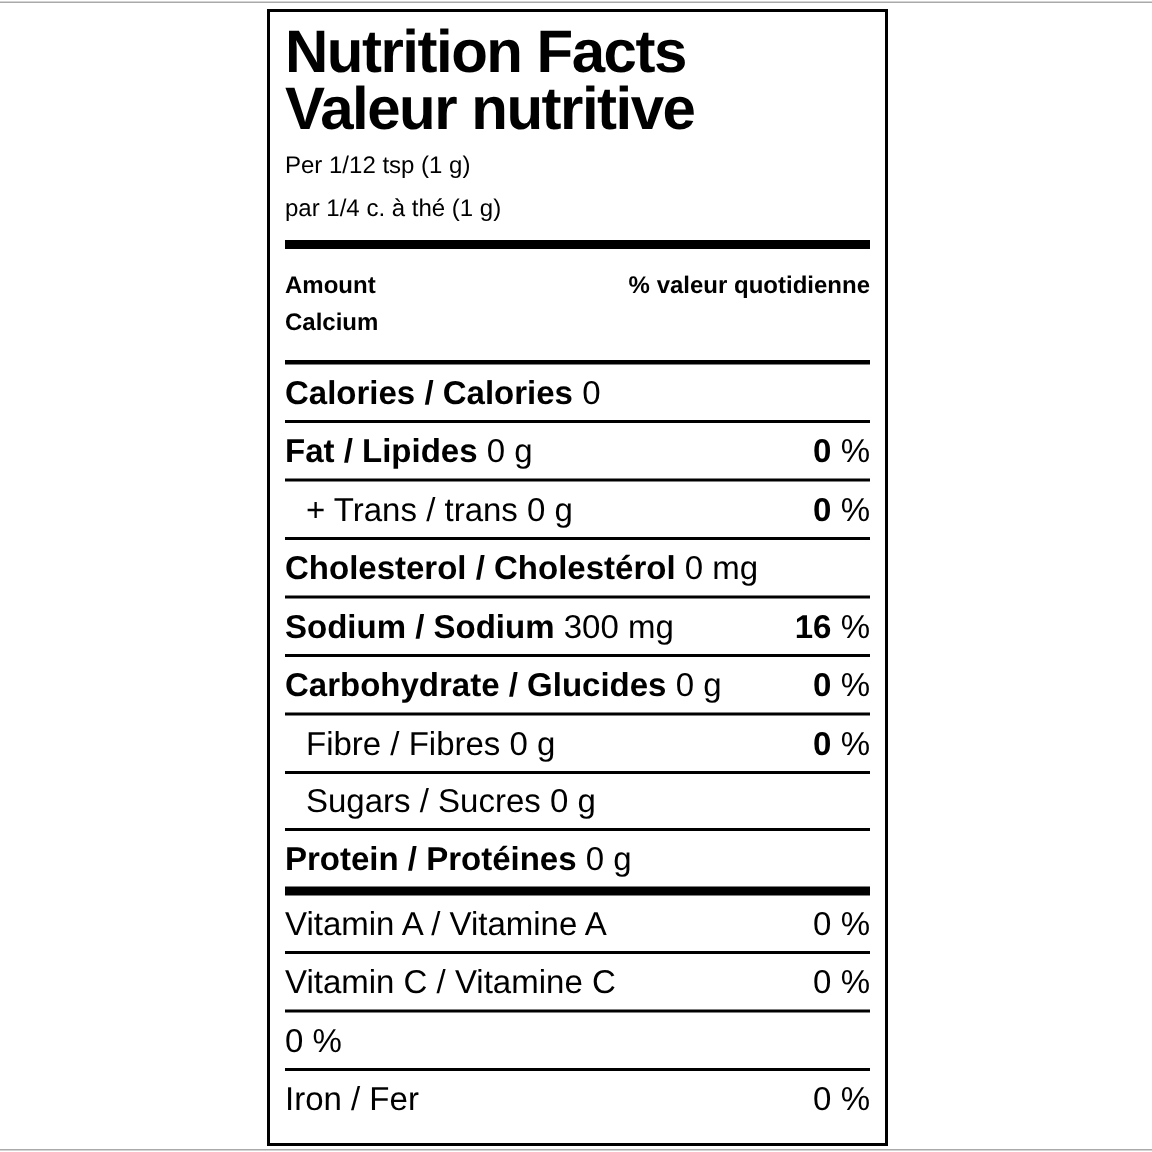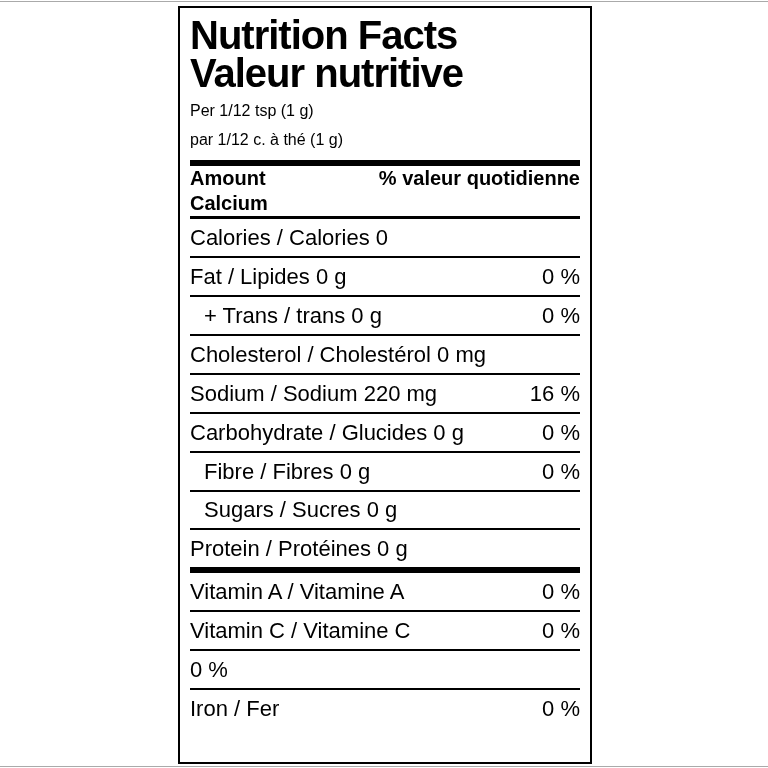--- a/index.html
+++ b/index.html
@@ -53,52 +53,52 @@
   .sep.thick  { height: 6px; }
   .sep.thick.after-serving { margin-top: 6px; }
   .sep.medium { height: 3px; }
   .sep.thin   { height: 2px; }
 
   .hdr-row {
     display: flex;
     justify-content: space-between;
     align-items: flex-start;
     font-weight: bold;
-    font-size: 20px;
+    font-size: 16px;
     line-height: 25px;
-    padding: 0 0;
+    padding: 12px 0;
   }
   .hdr-right { text-align: right; }
 
   .row {
     display: flex;
     justify-content: space-between;
     align-items: center;
     font-size: 22px;
     line-height: 27px;
     padding: 5px 0;
   }
   .row .nm { white-space: nowrap; }
   .row .nm.ind { padding-left: 14px; line-height: 26px; }
   .row .dv { white-space: nowrap; text-align: right; }
-  .b { font-weight: normal; }
+  .b { font-weight: bold; }
 </style>
 </head>
 <body>
 
 <div class="edge-line top"></div>
 <div class="edge-line bottom"></div>
 
 <div class="nft">
 
   <div class="title en">Nutrition Facts</div>
   <div class="title fr">Valeur nutritive</div>
 
   <div class="serving en">Per 1/12 tsp (1 g)</div>
-  <div class="serving fr">par 1/12 c. à thé (1 g)</div>
+  <div class="serving fr">par 1/4 c. à thé (1 g)</div>
 
   <div class="sep thick after-serving"></div>
 
   <div class="hdr-row">
     <div class="hdr-left">
       <div>Amount</div>
       <div>Calcium</div>
     </div>
     <div class="hdr-right">
       <div>% valeur quotidienne</div>
@@ -125,21 +125,21 @@
     <div class="dv"><span class="b">0</span> <span>%</span></div>
   </div>
   <div class="sep thin"></div>
 
   <div class="row">
     <div class="nm"><span class="b">Cholesterol / Cholestérol</span> <span>0 mg</span></div>
   </div>
   <div class="sep thin"></div>
 
   <div class="row">
-    <div class="nm"><span class="b">Sodium / Sodium</span> <span>220 mg</span></div>
+    <div class="nm"><span class="b">Sodium / Sodium</span> <span>300 mg</span></div>
     <div class="dv"><span class="b">16</span> <span>%</span></div>
   </div>
   <div class="sep thin"></div>
 
   <div class="row">
     <div class="nm"><span class="b">Carbohydrate / Glucides</span> <span>0 g</span></div>
     <div class="dv"><span class="b">0</span> <span>%</span></div>
   </div>
   <div class="sep thin"></div>
 

